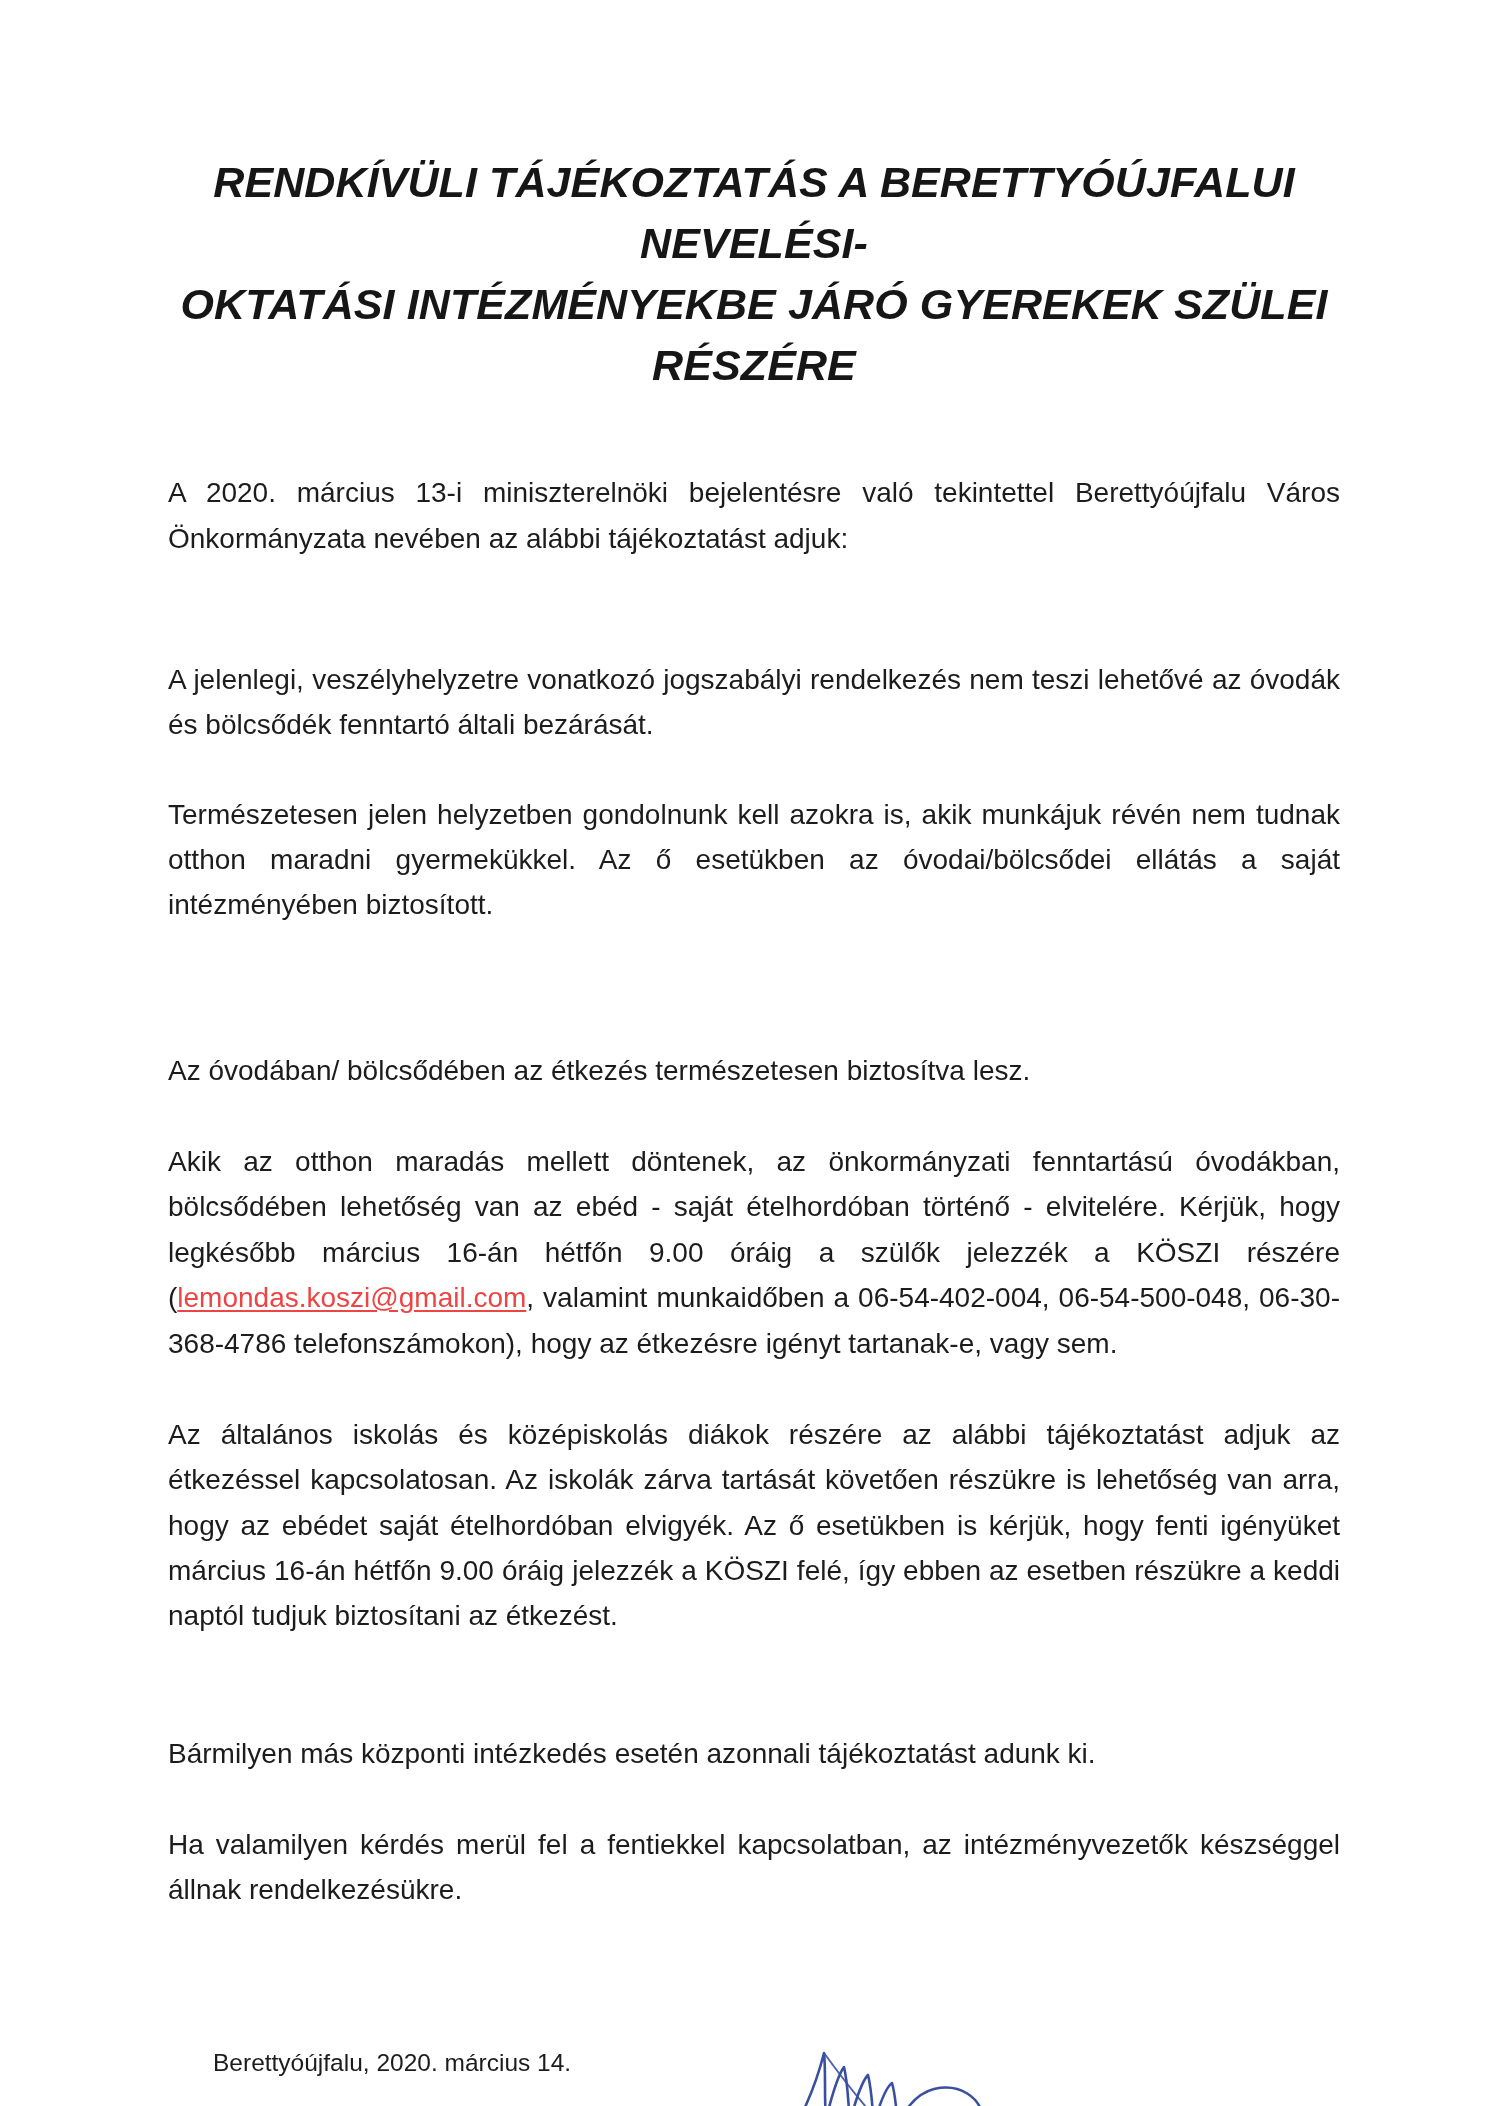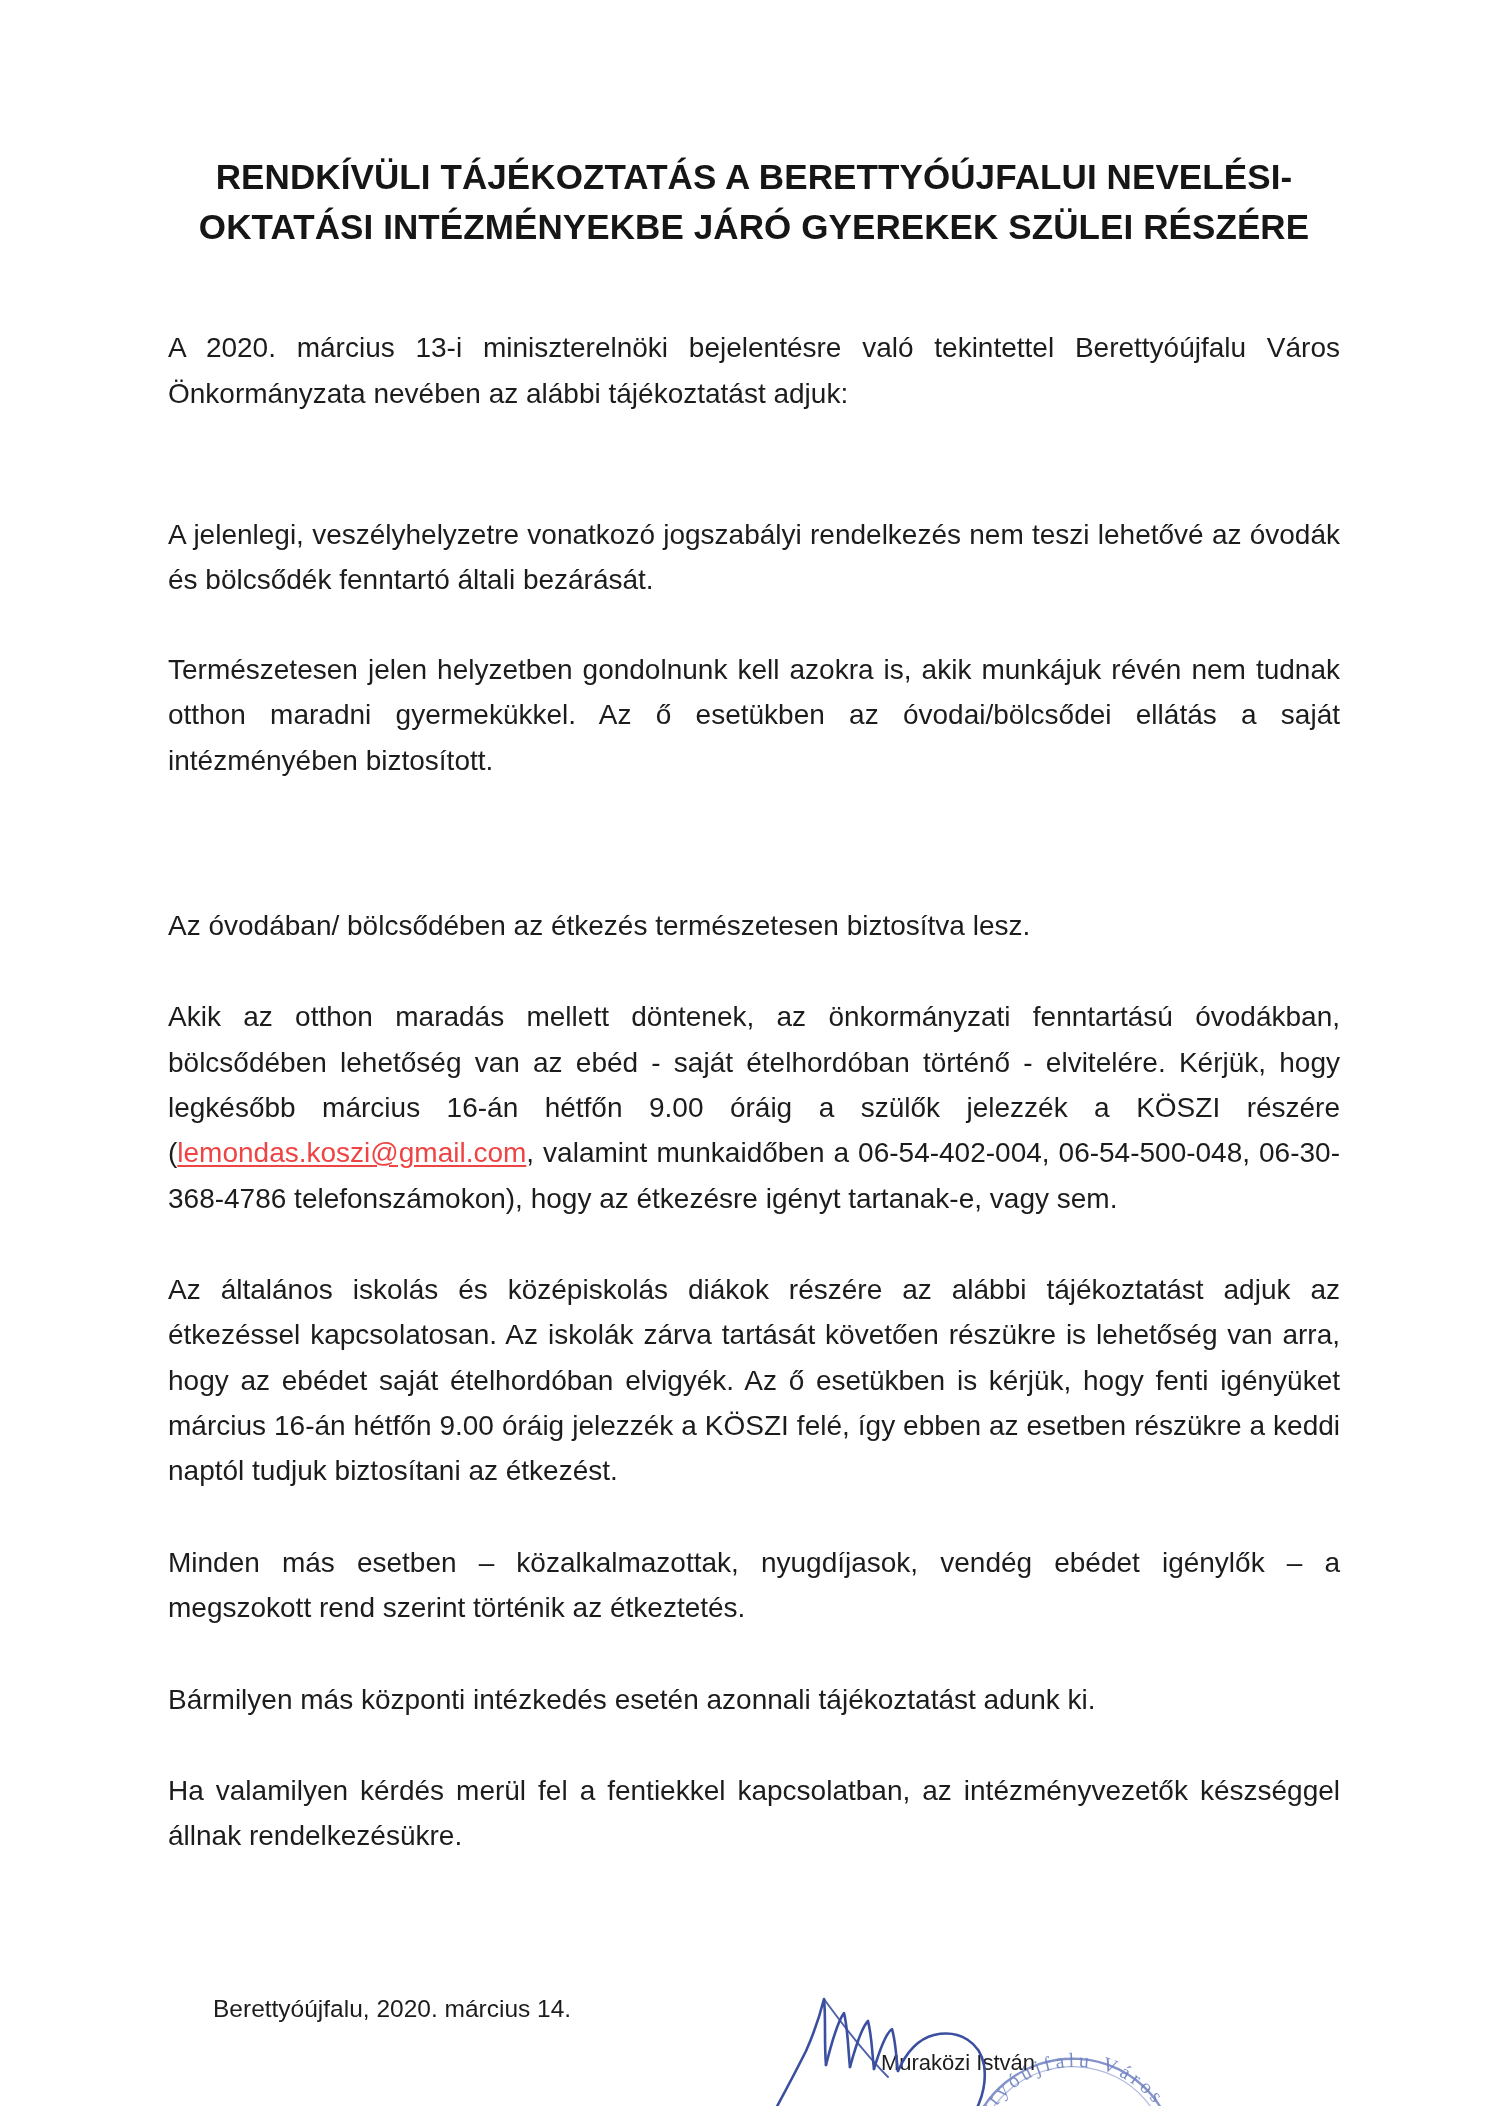--- a/index.html
+++ b/index.html
@@ -24,26 +24,27 @@
     left: 168px;
     top: 0;
     width: 1172px;
     height: 2106px;
   }
 
   
   .doc-title {
     margin: 0;
     padding-top: 152px;
-    font-size: 35px;
+    font-size: 43px;
     font-weight: bold;
     line-height: 1.42;
     text-align: center;
     letter-spacing: 0.1px;
     color: #161616;
+    font-style: italic;
   }
   .doc-title .tline { display: block; }
 
   
   .body-block { margin-top: 74px; }
 
   p.para {
     margin: 0 0 0 0;
     font-size: 28px;
     line-height: 1.62;
@@ -156,21 +157,20 @@
       <div class="gap-md"></div>
 
       <p class="para"><span>Akik az otthon maradás mellett döntenek, az önkormányzati fenntartású óvodákban, bölcsődében lehetőség van az ebéd - saját ételhordóban történő - elvitelére. Kérjük, hogy legkésőbb március 16-án hétfőn 9.00 óráig a szülők jelezzék a KÖSZI részére (</span><a class="maillink" href="#">lemondas.koszi@gmail.com</a><span>, valamint munkaidőben a 06-54-402-004, 06-54-500-048, 06-30-368-4786 telefonszámokon), hogy az étkezésre igényt tartanak-e, vagy sem.</span></p>
 
       <div class="gap-md"></div>
 
       <p class="para">Az általános iskolás és középiskolás diákok részére az alábbi tájékoztatást adjuk az étkezéssel kapcsolatosan. Az iskolák zárva tartását követően részükre is lehetőség van arra, hogy az ebédet saját ételhordóban elvigyék. Az ő esetükben is kérjük, hogy fenti igényüket március 16-án hétfőn 9.00 óráig jelezzék a KÖSZI felé, így ebben az esetben részükre a keddi naptól tudjuk biztosítani az étkezést.</p>
 
       <div class="gap-md"></div>
 
-      <p class="para">Minden más esetben – közalkalmazottak, nyugdíjasok, vendég ebédet igénylők – a megszokott rend szerint történik az étkeztetés.</p>
 
       <div class="gap-md"></div>
 
       <p class="para left">Bármilyen más központi intézkedés esetén azonnali tájékoztatást adunk ki.</p>
 
       <div class="gap-md"></div>
 
       <p class="para">Ha valamilyen kérdés merül fel a fentiekkel kapcsolatban, az intézményvezetők készséggel állnak rendelkezésükre.</p>
 
       <div class="gap-md"></div>

